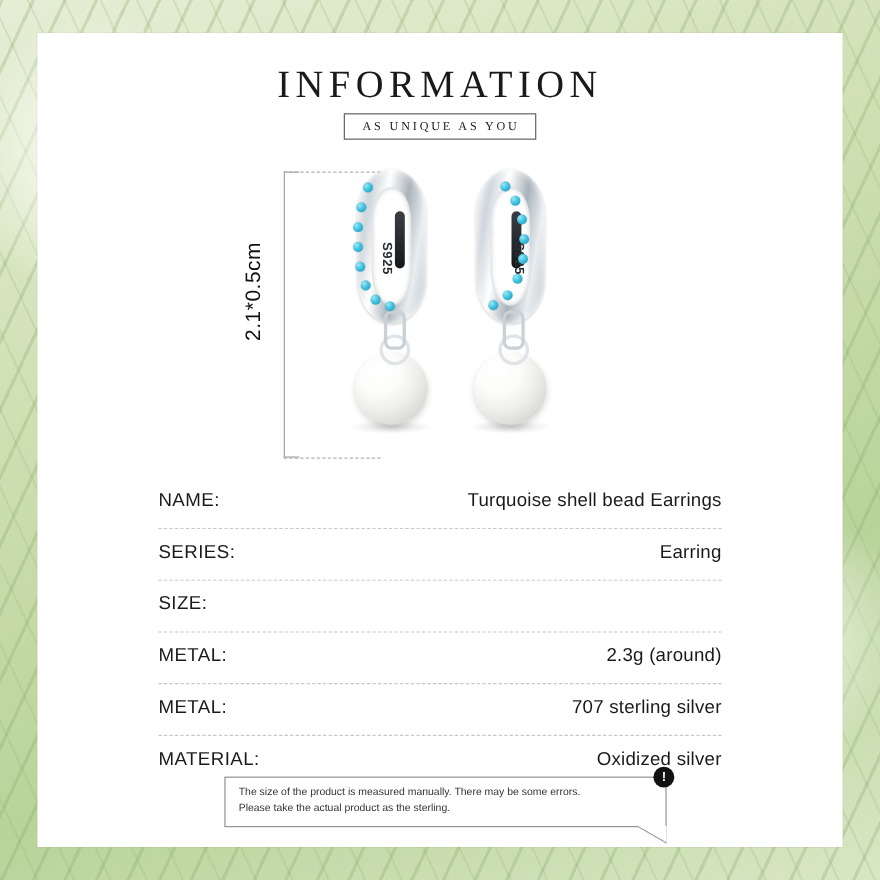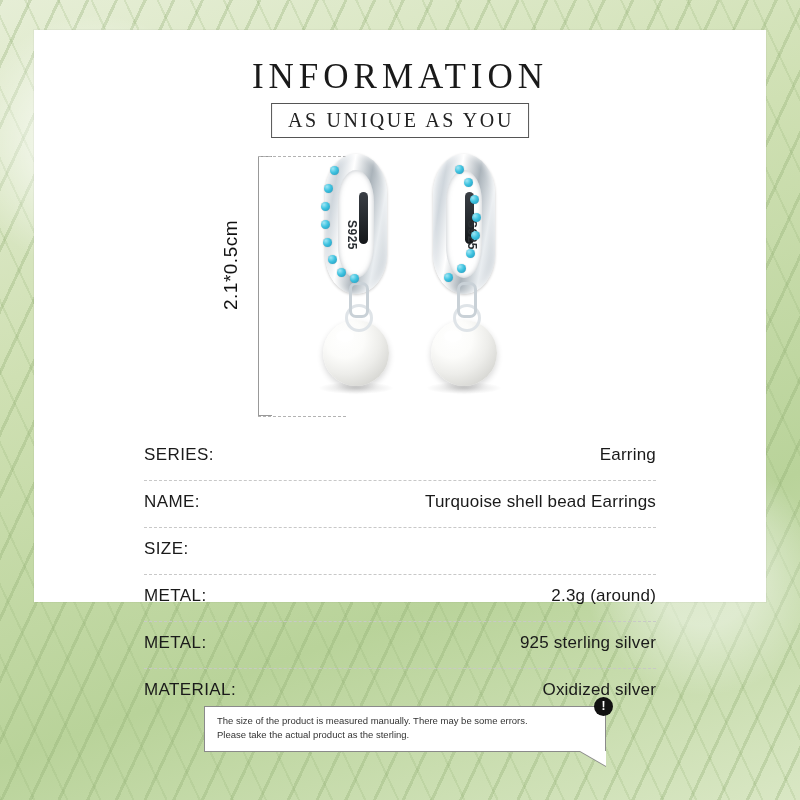--- a/index.html
+++ b/index.html
@@ -22,21 +22,21 @@
       radial-gradient(circle at 88% 72%, rgba(255,255,255,0.45) 0 50px, rgba(255,255,255,0) 120px),
       repeating-linear-gradient(115deg, rgba(140,170,110,0.30) 0 3px, rgba(255,255,255,0) 3px 26px),
       repeating-linear-gradient(65deg, rgba(150,180,120,0.22) 0 2px, rgba(255,255,255,0) 2px 30px),
       linear-gradient(160deg, #e6eed6 0%, #cfe0b3 35%, #b9d39a 70%, #d9e7c4 100%);
   }
   .card {
     position: absolute;
     left: 34px;
     top: 30px;
     width: 732px;
-    height: 572px;
+    height: 740px;
     background: #ffffff;
     box-shadow: 0 0 0 1px rgba(0,0,0,0.03);
   }
 
   
   .title {
     position: absolute;
     top: 27px;
     left: 0;
     width: 100%;
@@ -50,21 +50,21 @@
   .subtitle-box {
     position: absolute;
     top: 73px;
     left: 50%;
     transform: translateX(-50%);
     border: 1px solid #555;
     padding: 5px 14px 5px 16px;
   }
   .subtitle-box .inner {
     font-family: "Liberation Serif", serif;
-    font-size: 20px;
+    font-size: 11px;
     letter-spacing: 2.6px;
     color: #222;
     white-space: nowrap;
   }
 
   
   .product-area {
     position: absolute;
     top: 110px;
     left: 0;
@@ -368,37 +368,37 @@
           <div class="gem" style="left:49px; top:95px;"></div>
           <div class="gem" style="left:40px; top:110px;"></div>
           <div class="gem" style="left:27px; top:119px;"></div>
         </div>
 
       </div>
     </div>
 
     <div class="specs">
       <div class="spec-row">
+        <div class="spec-key">NAME:</div>
+        <div class="spec-val">Turquoise shell bead Earrings</div>
+      </div>
+      <div class="spec-row">
         <div class="spec-key">SERIES:</div>
         <div class="spec-val">Earring</div>
       </div>
       <div class="spec-row">
-        <div class="spec-key">NAME:</div>
-        <div class="spec-val">Turquoise shell bead Earrings</div>
-      </div>
-      <div class="spec-row">
         <div class="spec-key">SIZE:</div>
       </div>
       <div class="spec-row">
         <div class="spec-key">METAL:</div>
         <div class="spec-val">2.3g (around)</div>
       </div>
       <div class="spec-row">
         <div class="spec-key">METAL:</div>
-        <div class="spec-val">925 sterling silver</div>
+        <div class="spec-val">707 sterling silver</div>
       </div>
       <div class="spec-row">
         <div class="spec-key">MATERIAL:</div>
         <div class="spec-val">Oxidized silver</div>
       </div>
     </div>
 
     <div class="note">
       <div class="note-badge">!</div>
       <div class="note-text">

